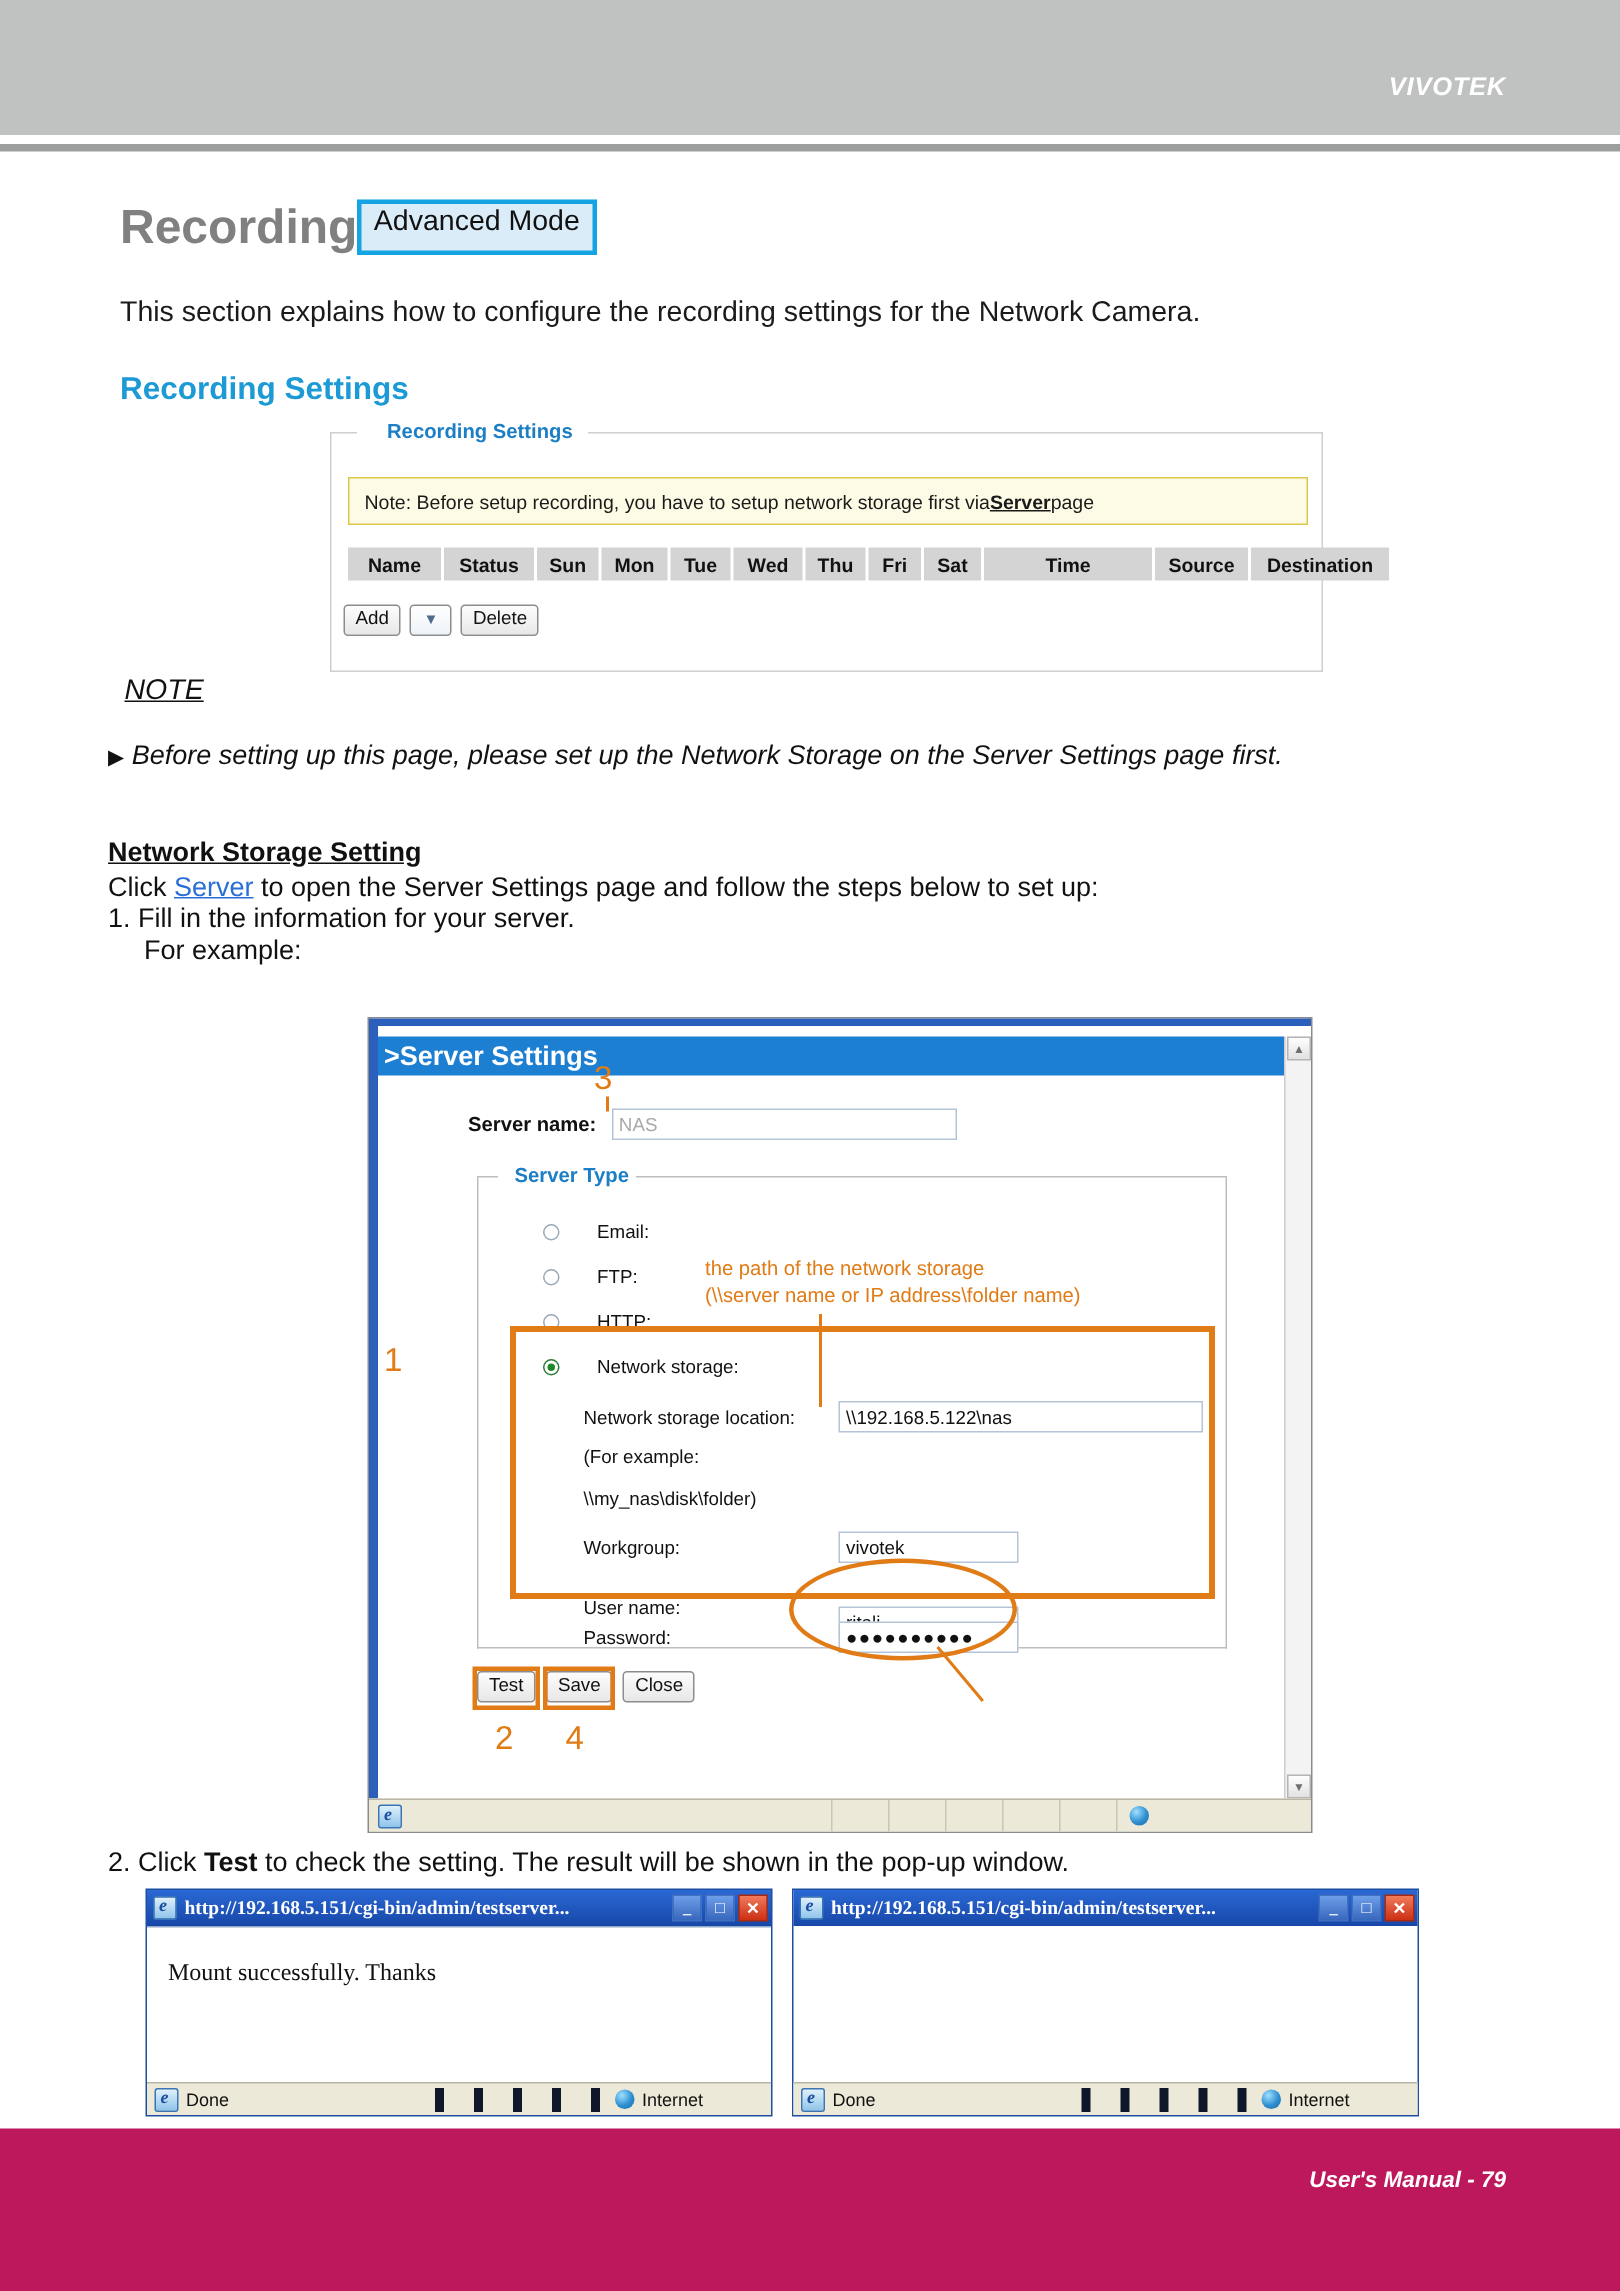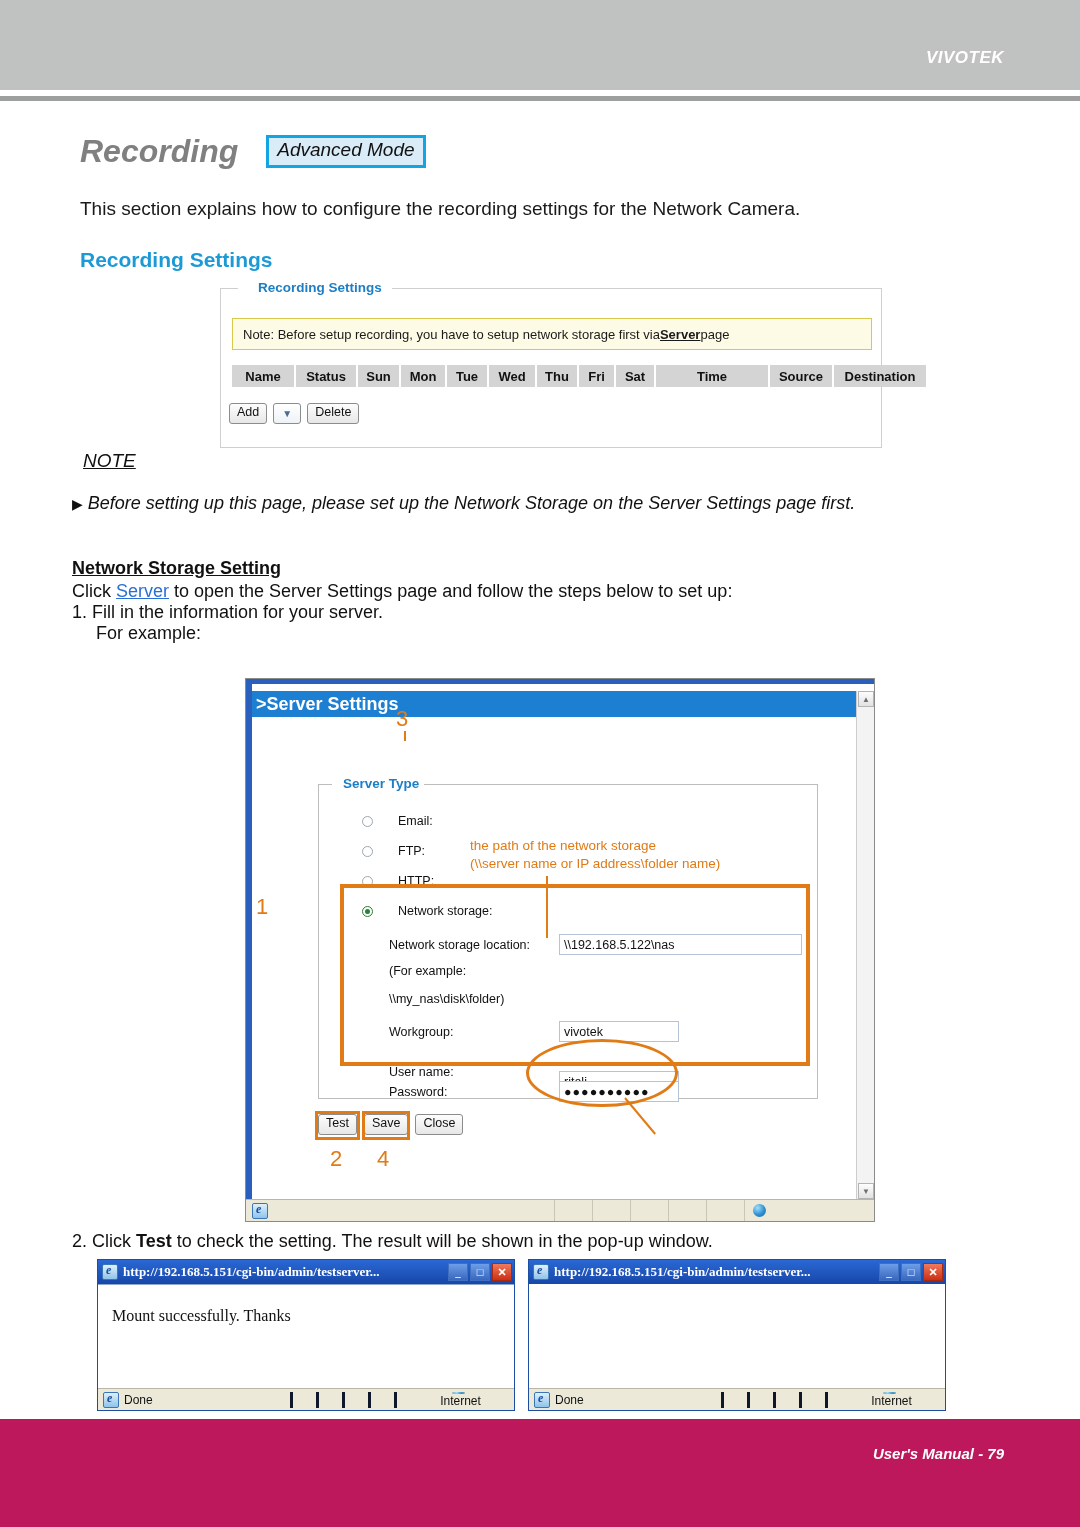--- a/index.html
+++ b/index.html
@@ -35,21 +35,21 @@
     background:#be185d;
   }
   .footer-text {
     position:absolute; right:76px; top:26px;
     font-style:italic; font-weight:bold; font-size:15px; color:#ffffff;
   }
 
   
   .h1-row {
     position:absolute; left:80px; top:133px;
-    display:flex; align-items:center; gap:28px;font-style:italic;
+    display:flex; gap:0;
   }
   .h1-title {
     font-size:32px; font-weight:bold; color:#808080;
     font-family:"Liberation Sans", sans-serif;
   }
   .adv-mode {
     border:3px solid #14a3e3; background:#d9ecf7;
     padding:2px 8px 4px 8px;
     font-size:19px; color:#111; line-height:1.1;
   }
@@ -299,21 +299,21 @@
   }
   .popup-msg {
     position:absolute; left:14px; top:22px;
     font-family:"Liberation Serif", serif; font-size:16px; color:#111;
   }
   .popup-status {
     position:absolute; left:0; bottom:0; width:100%; height:22px;
     background:#ece9d8; border-top:1px solid #b9b6a6;
     display:flex; align-items:center; font-size:12px; color:#111;
   }
-  .ps-seg { border-left:3px solid #0f172a; height:16px;flex-direction:column; }
+  .ps-seg { border-left:6px solid #0f172a; height:16px; }
   .globe {
     width:13px; height:13px; border-radius:50%;
     background:radial-gradient(circle at 35% 30%, #9fe0ff 0%, #2f8fd0 55%, #1e6aa3 100%);
     margin-right:5px;
   }
 </style>
 </head>
 <body>
 
 <div class="page-header"></div>
@@ -379,20 +379,24 @@
 
     <div class="ssw-titlebar">
       <span>&gt;Server Settings</span>
     </div>
 
     <div class="ssw-scrollbar">
       <span class="sb-arrow sb-up">▲</span>
       <span class="sb-arrow sb-down">▼</span>
     </div>
 
+    <div class="srv-name-row">
+      <span class="lbl-b">Server name:</span>
+      <span class="txtin placeholder" style="width:230px;">NAS</span>
+    </div>
 
     <div class="st-box"></div>
     <div class="st-topline-l"></div>
     <div class="st-topline-r"></div>
     <div class="st-legend">Server Type</div>
 
     <div class="radio-row" style="left:110px; top:130px;">
       <span class="radio"></span>
       <span>Email:</span>
     </div>

